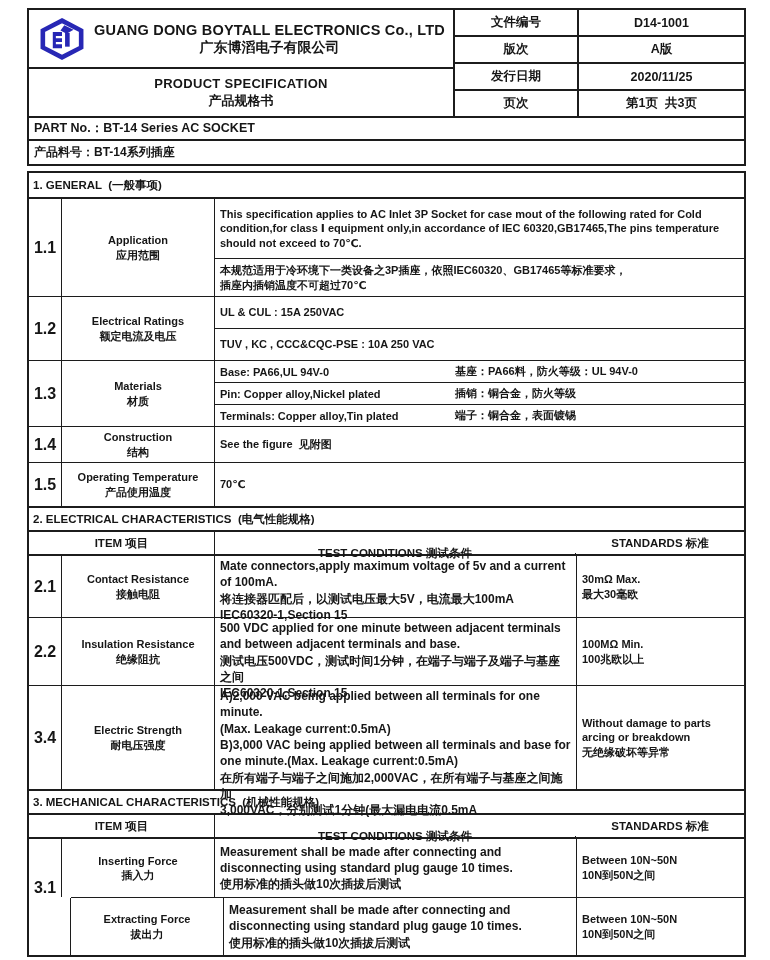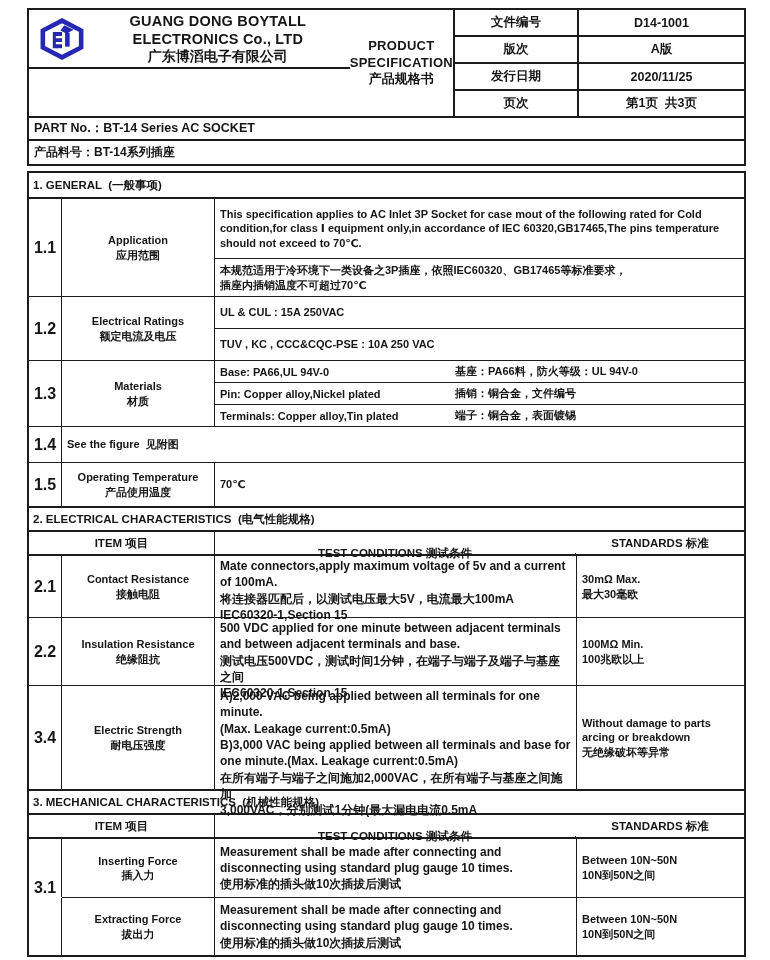--- a/index.html
+++ b/index.html
@@ -7,21 +7,21 @@
   body {
     width: 770px; height: 960px; position: relative;
     font-family: "Liberation Sans", "DejaVu Sans", sans-serif;
     font-weight: bold; color: #161616;
     -webkit-font-smoothing: antialiased;
   }
   .sheet { position: absolute; left: 27px; top: 8px; width: 719px; }
 
   
   .header { display: flex; height: 110px; }
-  .header-left { width: 428px; border: 2px solid #1c1c1c; display: flex; flex-direction: row; }
+  .header-left { width: 428px; border: 2px solid #1c1c1c; display: flex; flex-direction: column; }
   .company-box { height: 59px; border-bottom: 2px solid #1c1c1c; display: flex; align-items: center; padding: 0 8px 0 10px; gap: 9px; }
   .logo { flex: 0 0 auto; }
   .company-names { flex: 1; text-align: center; line-height: 1.25; }
   .company-en { font-size: 14.5px; letter-spacing: .2px; }
   .company-cn { font-size: 14px; }
   .spec-box { flex: 1; display: flex; flex-direction: column; justify-content: center; text-align: center; line-height: 1.3; }
   .spec-en { font-size: 13px; letter-spacing: .3px; }
   .spec-cn { font-size: 13px; }
   .header-right { flex: 1; border: 2px solid #1c1c1c; border-left: none; display: flex; flex-direction: column; }
   .info-row { flex: 1; display: flex; border-bottom: 2px solid #1c1c1c; }
@@ -55,21 +55,21 @@
   .sub + .sub, .pair + .pair { border-top: 1px solid #1c1c1c; }
   .pair { flex: 1; display: flex; align-items: center; font-size: 11px; }
   .pair-en { width: 240px; padding-left: 5px; }
   .pair-cn { flex: 1; }
 
   .r11 { height: 97px; } .r11 .sub-en { height: 59px; } .r11 .sub-cn { flex: 1; }
   .r12 { height: 64px; } .r12 .sub { flex: 1; }
   .r13 { height: 66px; }
   .r14 { height: 36px; } .r15 { height: 44px; }
   .r21 { height: 61px; } .r22 { height: 68px; } .r23 { height: 104px; }
-  .r31 { height: 58px; } .r32 { height: 58px; }
+  .r31 { height: 58px; } .r32 { height: 58px; margin-left: 9px; }
   .cond-cell { flex: 1; padding: 2px 5px; font-size: 12px; line-height: 1.36; white-space: pre-line; display: flex; flex-direction: column; justify-content: center; border-right: 0; }
 </style>
 </head>
 <body>
 
 <div class="sheet">
 
   <div class="header">
     <div class="header-left">
       <div class="company-box">
@@ -149,31 +149,35 @@
         <div>Materials</div>
         <div>材质</div>
       </div>
       <div class="c-content">
         <div class="pair">
           <div class="pair-en">Base: PA66,UL 94V-0</div>
           <div class="pair-cn">基座：PA66料，防火等级：UL 94V-0</div>
         </div>
         <div class="pair">
           <div class="pair-en">Pin: Copper alloy,Nickel plated</div>
-          <div class="pair-cn">插销：铜合金，文件编号</div>
+          <div class="pair-cn">插销：铜合金，防火等级</div>
         </div>
         <div class="pair">
           <div class="pair-en">Terminals: Copper alloy,Tin plated</div>
           <div class="pair-cn">端子：铜合金，表面镀锡</div>
         </div>
       </div>
     </div>
 
     <div class="t-row r14">
       <div class="c-no">1.4</div>
+      <div class="c-name">
+        <div>Construction</div>
+        <div>结构</div>
+      </div>
       <div class="c-content">
         <div class="sub" style="flex:1;white-space:pre-wrap">See the figure  见附图</div>
       </div>
     </div>
 
     <div class="t-row r15">
       <div class="c-no">1.5</div>
       <div class="c-name">
         <div>Operating Temperature</div>
         <div>产品使用温度</div>

